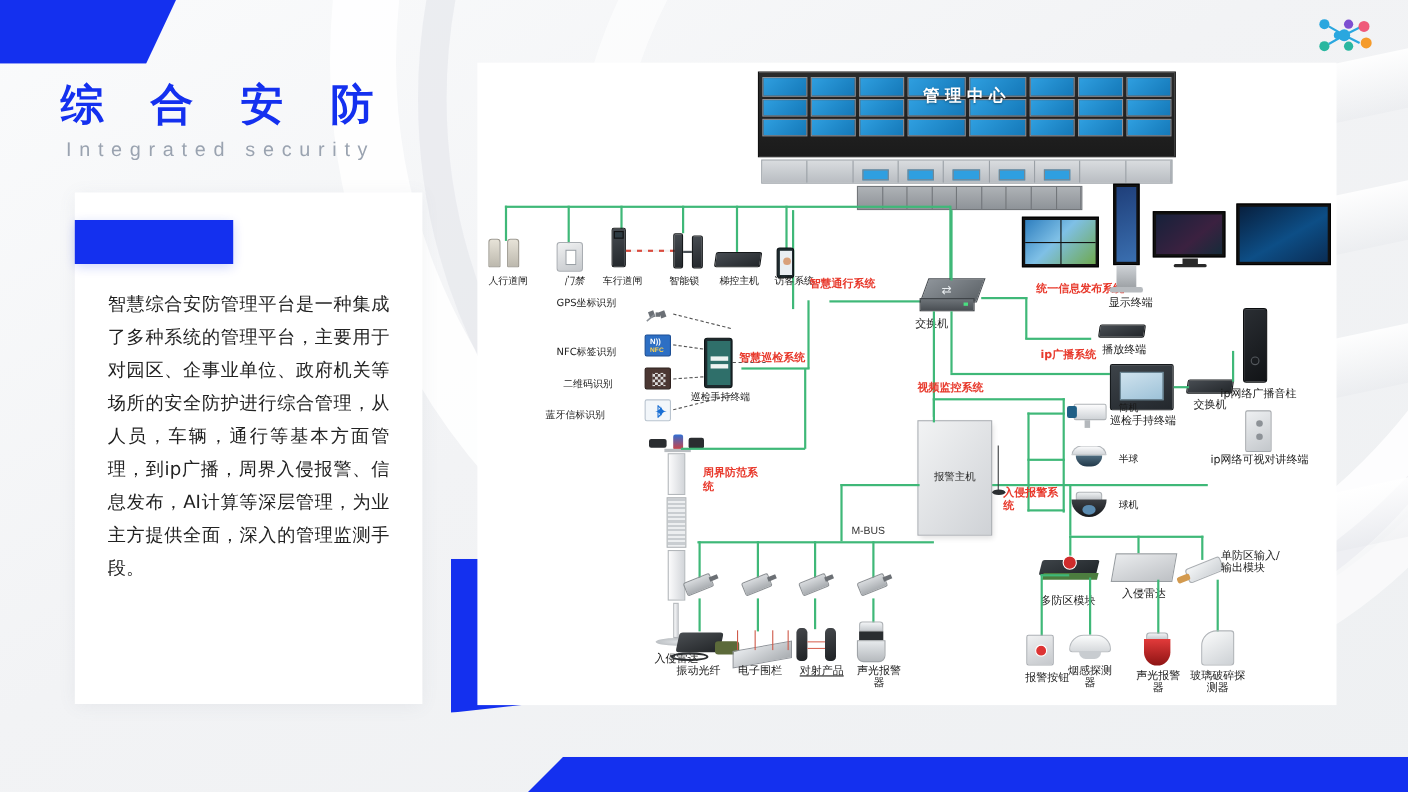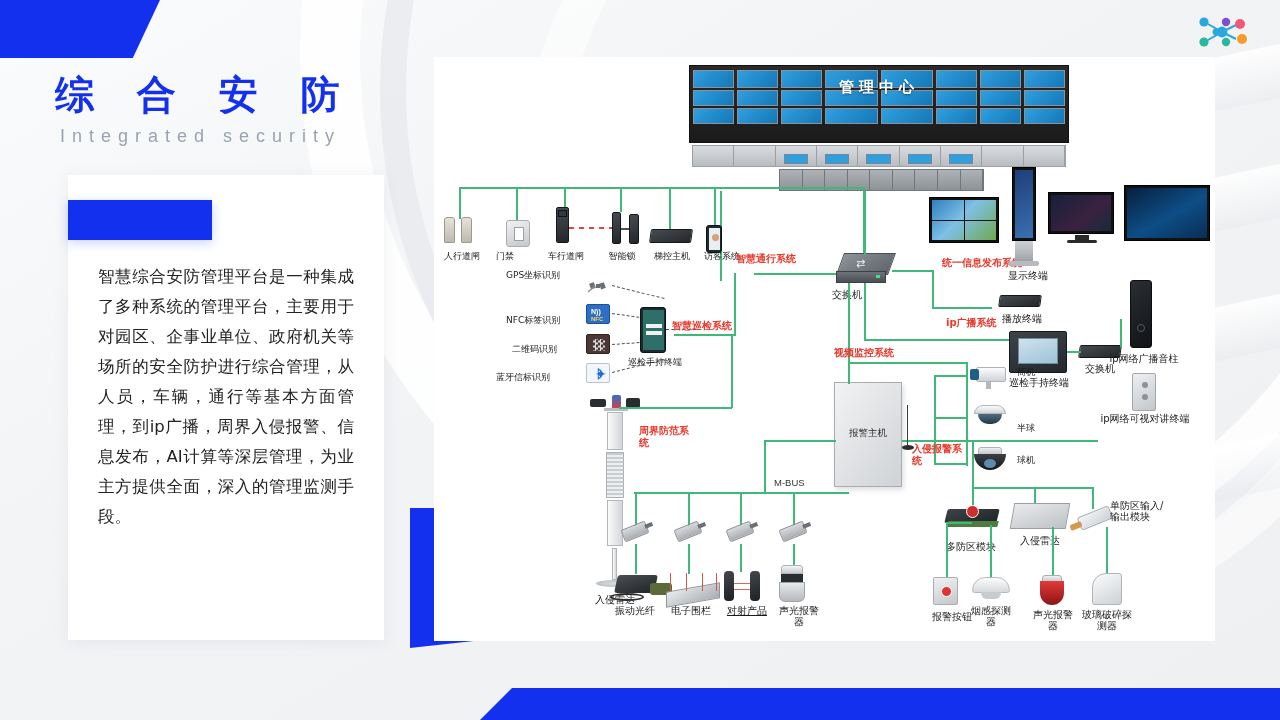--- a/index.html
+++ b/index.html
@@ -231,21 +231,21 @@
 
   <div class="dev" style="left:10px;top:160px;">
     <span class="gate" style="position:absolute;left:0;top:0;"></span>
     <span class="gate" style="position:absolute;left:17px;top:0;"></span>
   </div>
   <div class="lbl" style="left:2px;top:194px;width:52px;">人行道闸</div>
 
   <div class="dev box cube" style="left:72px;top:163px;width:24px;height:27px;border-radius:3px;">
     <span style="position:absolute;left:7px;top:6px;width:10px;height:14px;border:1.5px solid #9aa0a6;background:#fff;"></span>
   </div>
-  <div class="lbl" style="left:55px;top:194px;width:32px;">门禁</div>
+  <div class="lbl" style="left:72px;top:194px;width:32px;font-style:italic;">门禁</div>
 
   <div class="dev" style="left:122px;top:150px;">
     <span class="box dark" style="position:absolute;left:0;top:0;width:13px;height:36px;"></span>
     <span style="position:absolute;left:2px;top:3px;width:9px;height:7px;background:#2d3a42;border:1px solid #111;"></span>
     <span style="position:absolute;left:13px;top:20px;width:46px;height:2px;background:repeating-linear-gradient(90deg,#d94a3d 0 5px,#f1f1f1 5px 10px);"></span>
   </div>
   <div class="lbl" style="left:106px;top:194px;width:52px;">车行道闸</div>
 
   <div class="dev" style="left:178px;top:155px;">
     <span class="box dark" style="position:absolute;left:0;top:0;width:9px;height:32px;border-radius:2px;"></span>
@@ -386,21 +386,21 @@
     <span style="position:absolute;left:6px;top:2px;width:30px;height:15px;background:linear-gradient(180deg,#fcfcfd,#cfd3d7);border:1px solid #b0b4b8;border-radius:2px;"></span>
     <span style="position:absolute;left:0;top:4px;width:9px;height:11px;background:#1f5f86;border-radius:2px;"></span>
     <span style="position:absolute;left:16px;top:17px;width:5px;height:7px;background:#b4b8bc;"></span>
   </div>
   <div class="lbl" style="left:578px;top:310px;width:28px;">筒机</div>
 
   <div class="dev" style="left:540px;top:348px;">
     <span style="position:absolute;left:0;top:0;width:32px;height:9px;background:linear-gradient(180deg,#fbfbfc,#d2d6da);border-radius:16px 16px 0 0;border:1px solid #b3b7bb;"></span>
     <span style="position:absolute;left:4px;top:9px;width:24px;height:10px;background:linear-gradient(180deg,#4f6d80,#22394a);border-radius:0 0 14px 14px;"></span>
   </div>
-  <div class="lbl" style="left:578px;top:366px;width:28px;">半球</div>
+  <div class="lbl" style="left:578px;top:356px;width:28px;">半球</div>
 
   <div class="dev" style="left:540px;top:390px;">
     <span style="position:absolute;left:4px;top:0;width:24px;height:8px;background:linear-gradient(180deg,#eef0f2,#c2c6ca);border:1px solid #aeb2b6;border-radius:3px 3px 0 0;"></span>
     <span style="position:absolute;left:0;top:7px;width:32px;height:16px;background:linear-gradient(180deg,#3c3f44,#16181b);border-radius:0 0 16px 16px;"></span>
     <span style="position:absolute;left:10px;top:12px;width:12px;height:9px;background:#5b8bb0;border-radius:50%;"></span>
   </div>
   <div class="lbl" style="left:578px;top:398px;width:28px;">球机</div>
 
   <div class="alarmhost">
     <span>报警主机</span>

